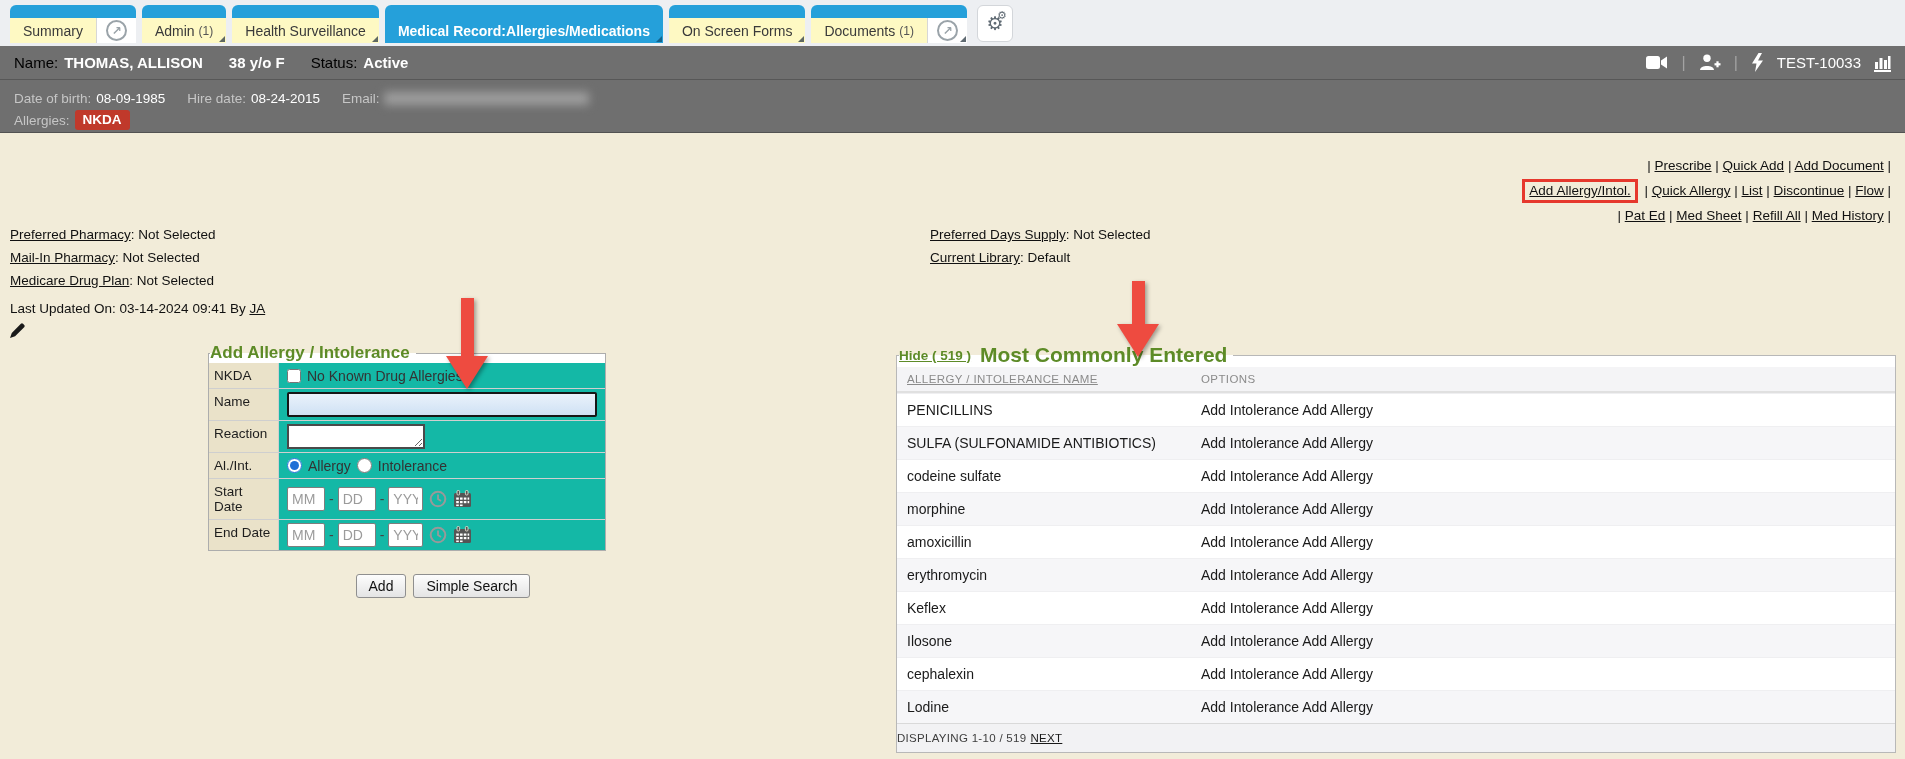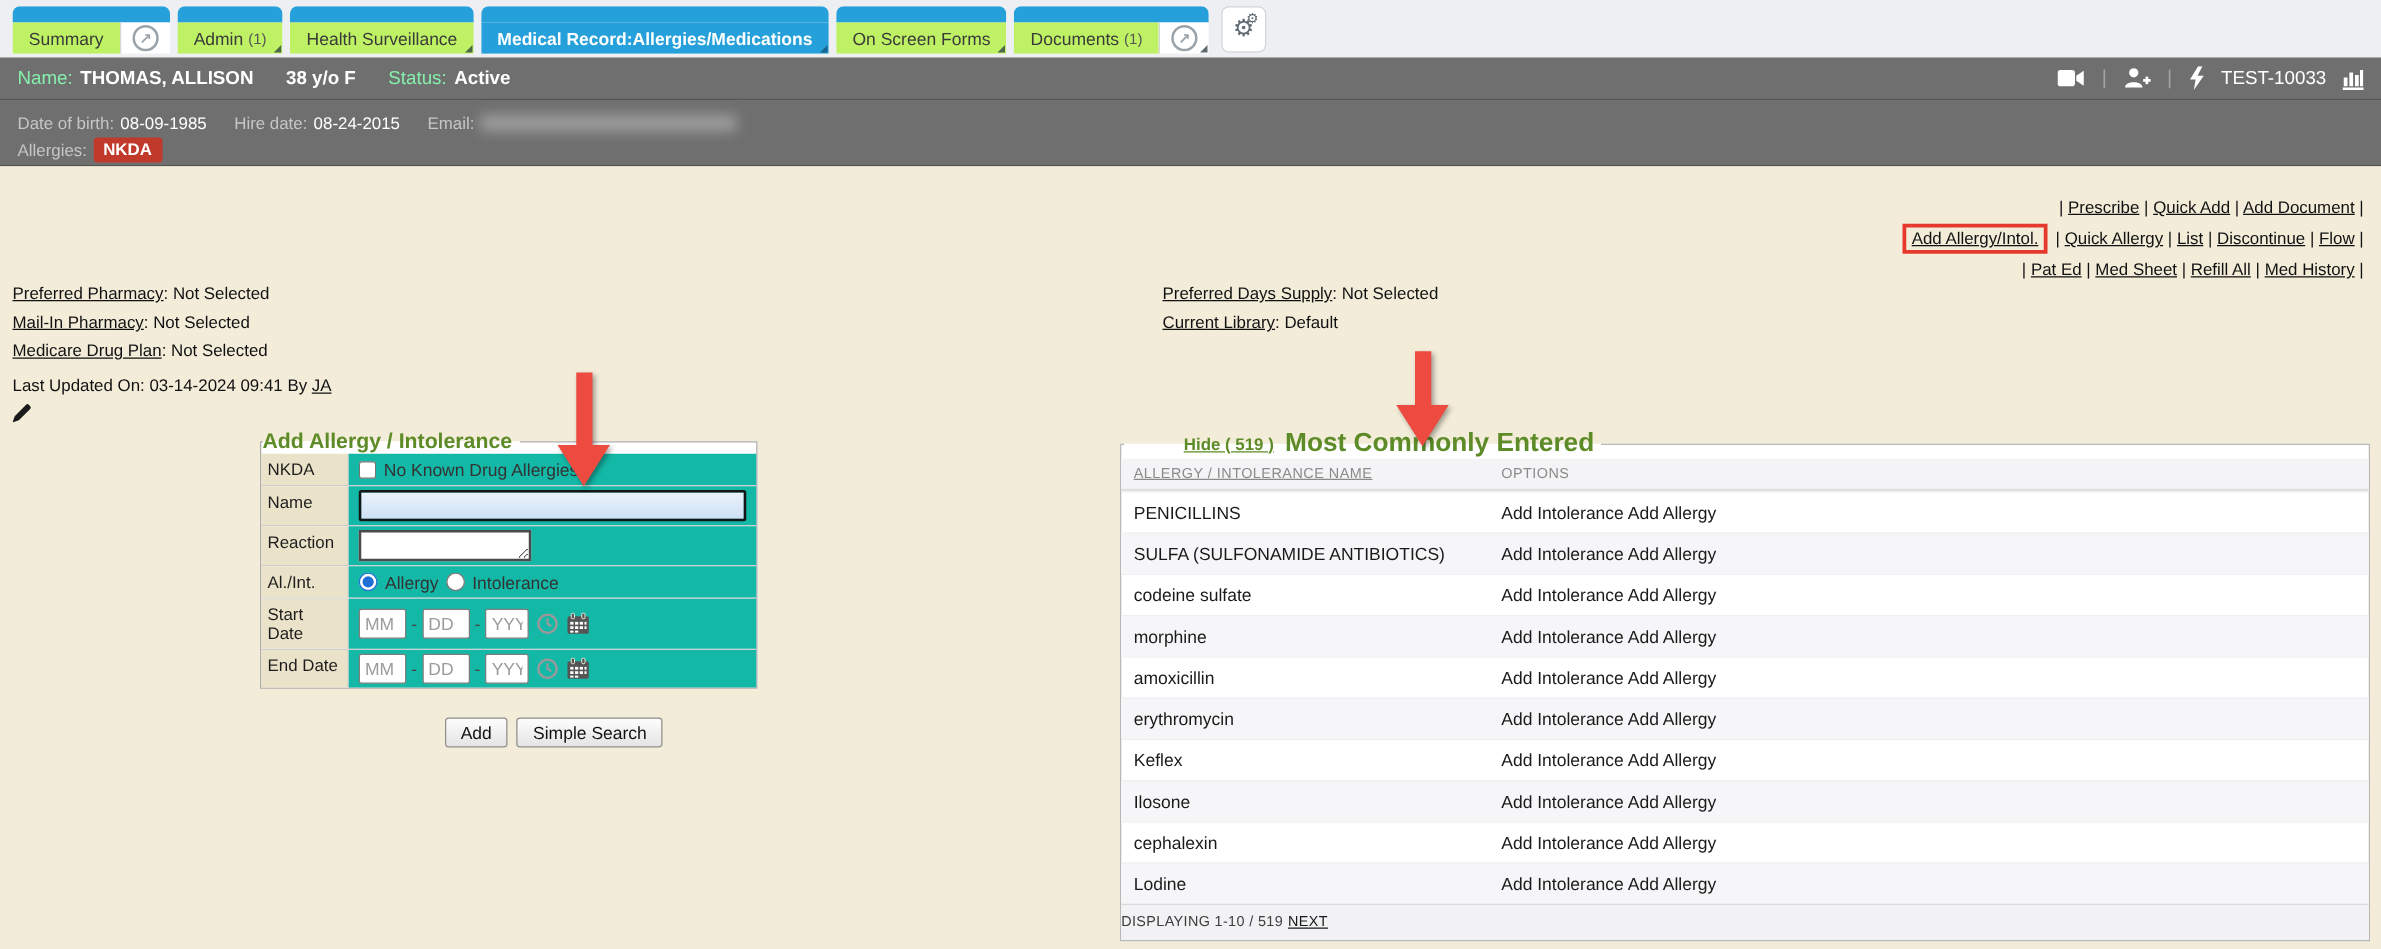--- a/index.html
+++ b/index.html
@@ -3,40 +3,40 @@
 <meta charset="utf-8">
 <style>
   * { box-sizing: border-box; margin: 0; padding: 0; }
   html,body { width:1905px; height:759px; overflow:hidden; }
   body { font-family:"Liberation Sans","DejaVu Sans",sans-serif; background:#F2ECD9; }
 
   
   .tabbar { height:46px; background:#EDEFF2; display:flex; align-items:flex-start; gap:6px; padding:5px 0 0 10px; }
   .tab { position:relative; display:flex; flex-direction:column; border-radius:6px 6px 0 0; overflow:hidden; cursor:pointer; }
   .tab-cap { height:13px; background:#25A0DA; }
-  .tab-body { height:25px; background:#bef264; display:flex; align-items:center; padding:0 13px; font-size:14px; color:#3a3a3a; gap:4px; }
+  .tab-body { height:25px; background:#fef9c3; display:flex; align-items:center; padding:0 13px; font-size:14px; color:#3a3a3a; gap:4px; }
   .tab-count { font-size:12px; color:#555; }
   .tab.active .tab-cap { background:#25A0DA; }
   .tab.active .tab-body { background:#25A0DA; color:#fff; font-weight:bold; }
   .tab .corner { position:absolute; right:1px; bottom:1px; width:0; height:0;
     border-style:solid; border-width:0 0 6px 6px; border-color:transparent transparent rgba(40,55,65,.75) transparent; }
   .tab.active .corner { border-color:transparent transparent rgba(10,60,90,.6) transparent; }
   .tab-ext { display:flex; align-items:center; padding:0 9px; border-left:1px solid #d7d7d7; height:25px; background:#fff; }
   .tab .seg { display:flex; }
   .circle-ext { width:21px; height:21px; border:2px solid #9AA3A9; border-radius:50%; color:#9AA3A9;
     display:flex; align-items:center; justify-content:center; font-size:12px; font-weight:bold; }
   .gearbtn { margin-left:4px; width:36px; height:37px; background:#fff; border:1px solid #d3d6da; border-radius:6px;
     display:flex; align-items:center; justify-content:center; color:#5F6A73; position:relative; cursor:pointer; }
   .gear-main { font-size:19px; line-height:1; }
   .gear-small { position:absolute; top:4px; right:5px; font-size:11px; line-height:1; }
 
   
   .namebar { height:34px; background:#6F6F6F; border-bottom:1px solid #575757; color:#fff;
     display:flex; align-items:center; padding:0 14px; font-size:15px; }
-  .namebar .lbl { color:#86efac; margin-right:6px; }
+  .namebar .lbl { color:#000000; margin-right:6px; }
   .namebar .val { font-weight:bold; }
   .nb-gap { width:26px; }
   .nb-right { margin-left:auto; display:flex; align-items:center; gap:13px; }
   .nb-sep { color:#A3A3A3; font-size:16px; }
   .nb-id { font-size:15px; color:#fff; }
   .icon-btn { display:flex; align-items:center; cursor:pointer; }
 
   .detailsbar { height:53px; background:#6F6F6F; border-bottom:1px solid #525252; color:#fff; padding:7px 14px 0 14px; font-size:13.5px; }
   .detailsbar .lbl { color:#C6C6C6; margin-right:5px; }
   .detailsbar .val { font-weight:normal; }
@@ -76,21 +76,21 @@
   .d-mm { width:38px; } .d-dd { width:38px; } .d-yy { width:35px; }
   .dash { color:#444; margin:0 -2px; }
   .form-buttons { display:flex; gap:7px; justify-content:center; padding-left:72px; margin-top:3px; }
   .btn { font-size:14px; color:#111; background:linear-gradient(180deg,#FDFDFD,#E4E4E4);
     border:1px solid #8F8F8F; border-radius:3px; padding:3px 12px; cursor:pointer; font-family:inherit;margin-top:20px; }
 
   
   .table-block { position:absolute; left:896px; top:210px; width:1000px; }
   fieldset.tbox { border:1px solid #B8B8B8; background:#fff; padding:0; }
   .tbox legend { display:flex; align-items:center; gap:9px; padding:0 6px 0 0; margin-left:2px; }
-  .hide-link { color:#5D8B27; font-weight:bold; font-size:13.5px; text-decoration:underline; cursor:pointer;margin-left:48px; }
+  .hide-link { color:#5D8B27; font-weight:bold; font-size:13.5px; text-decoration:underline; cursor:pointer; }
   .tbl-title { color:#5D8B27; font-weight:bold; font-size:21px; }
   .thead { display:flex; background:#F4F4F6; border-bottom:2px solid #E0E0E0; padding:6px 0 6px 10px;
     font-size:11.5px; color:#8B8B8B; letter-spacing:.4px; }
   .cell-name { width:294px; flex:none; }
   .cell-opt { flex:1; }
   .th-name { text-decoration:underline; cursor:pointer; }
   .trow { display:flex; padding:8px 0 8px 10px; font-size:14px; color:#1a1a1a; border-top:1px solid #EFEFF1; }
   .trow:nth-child(even) { background:#F6F6F8; }
   .opt-link { color:#1a1a1a; cursor:pointer; }
   .tfoot { border-top:1px solid #D9D9D9; background:#F2F2F4; padding:8px 0;

